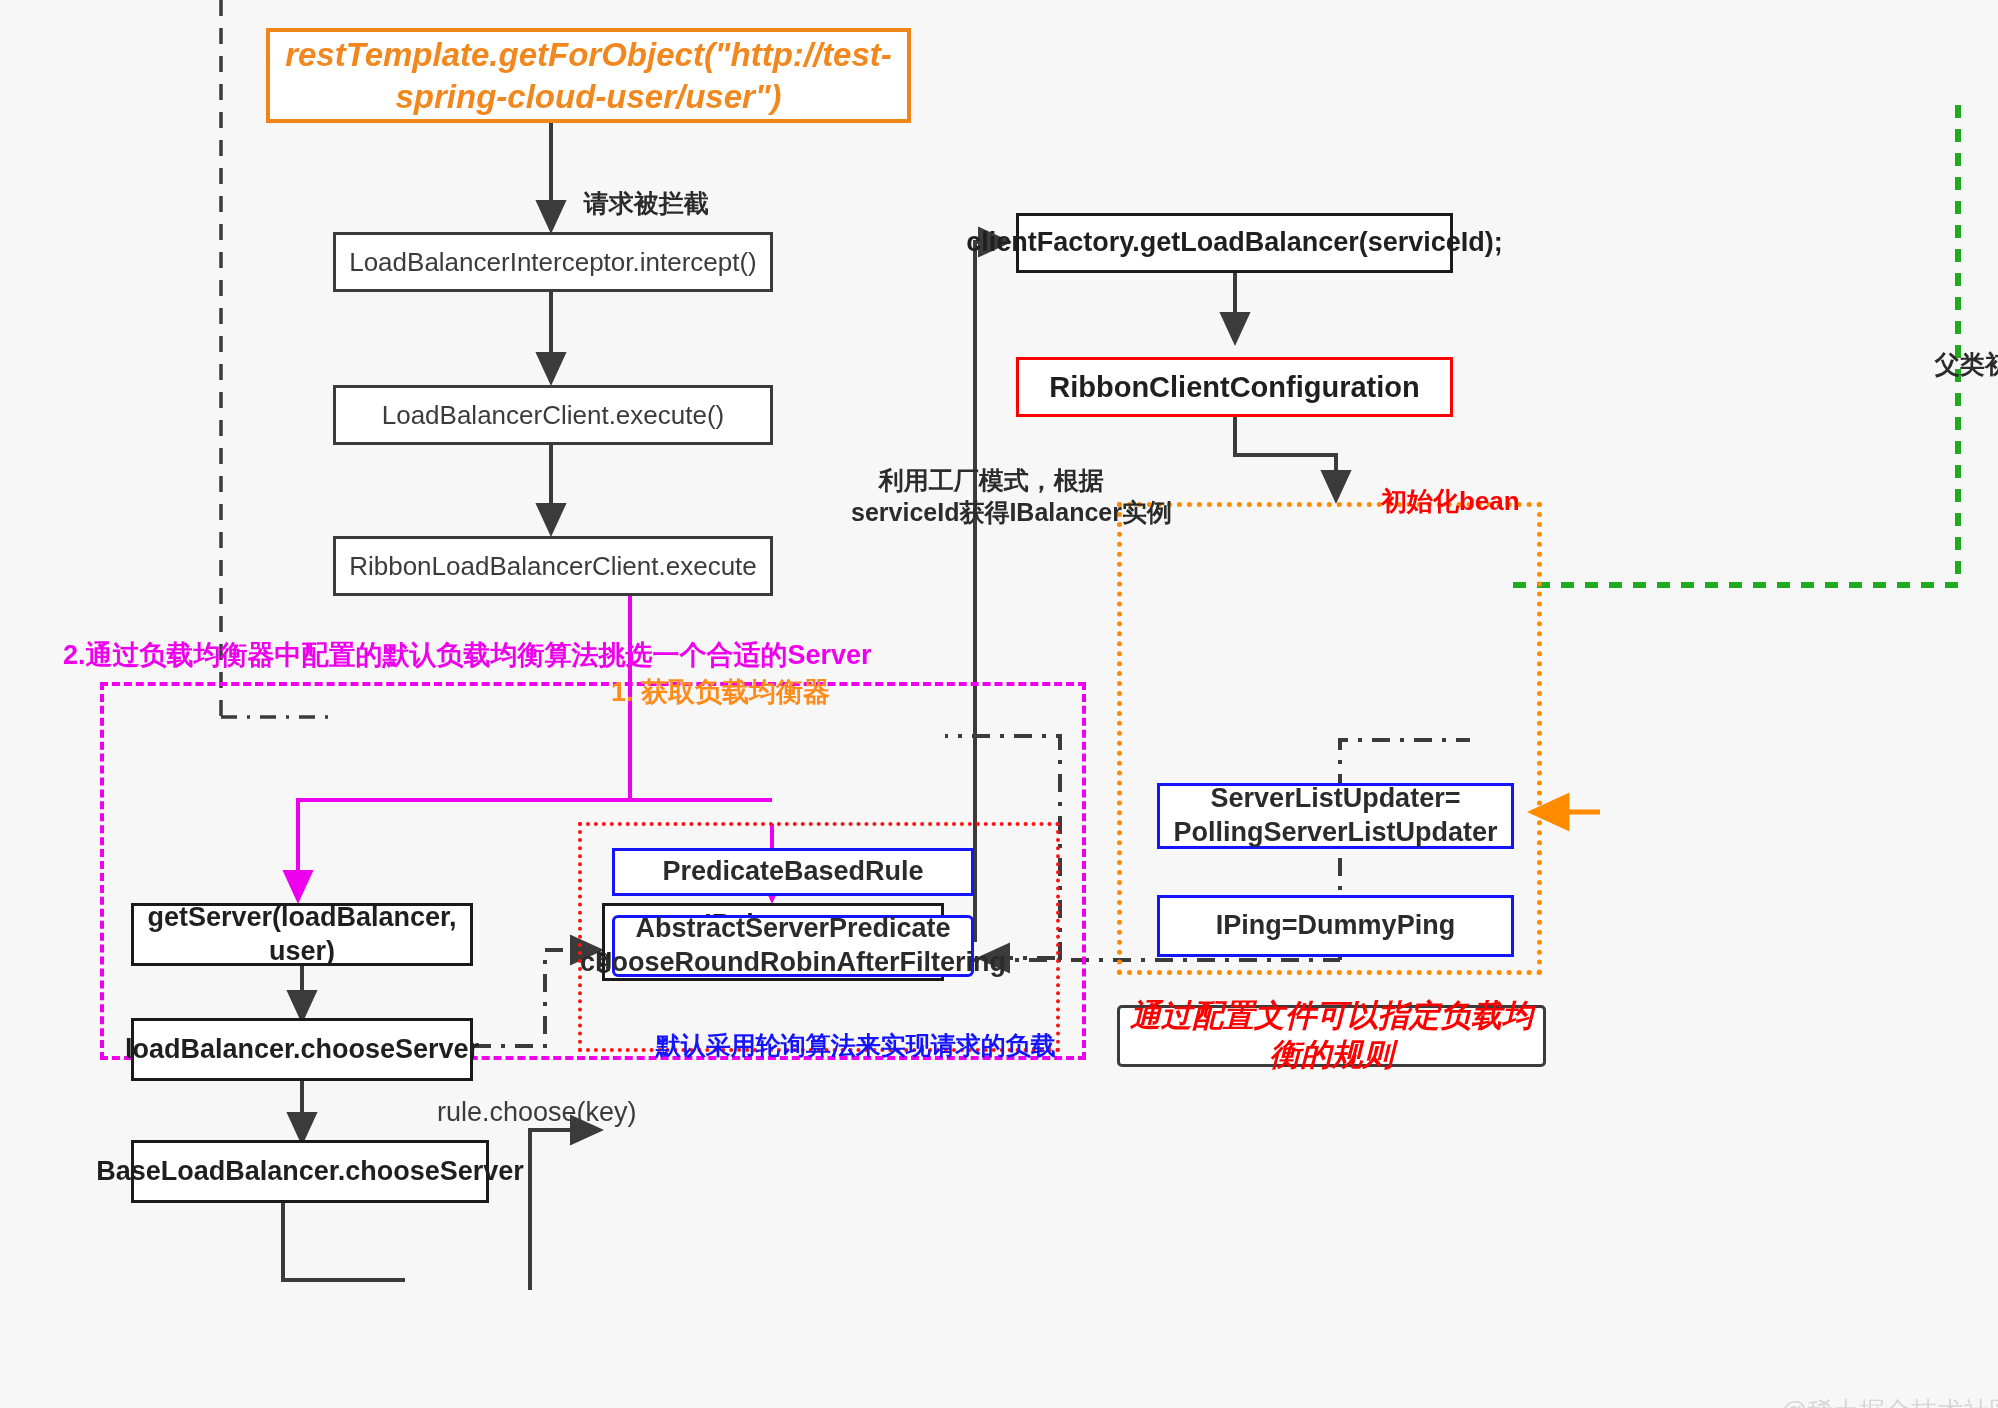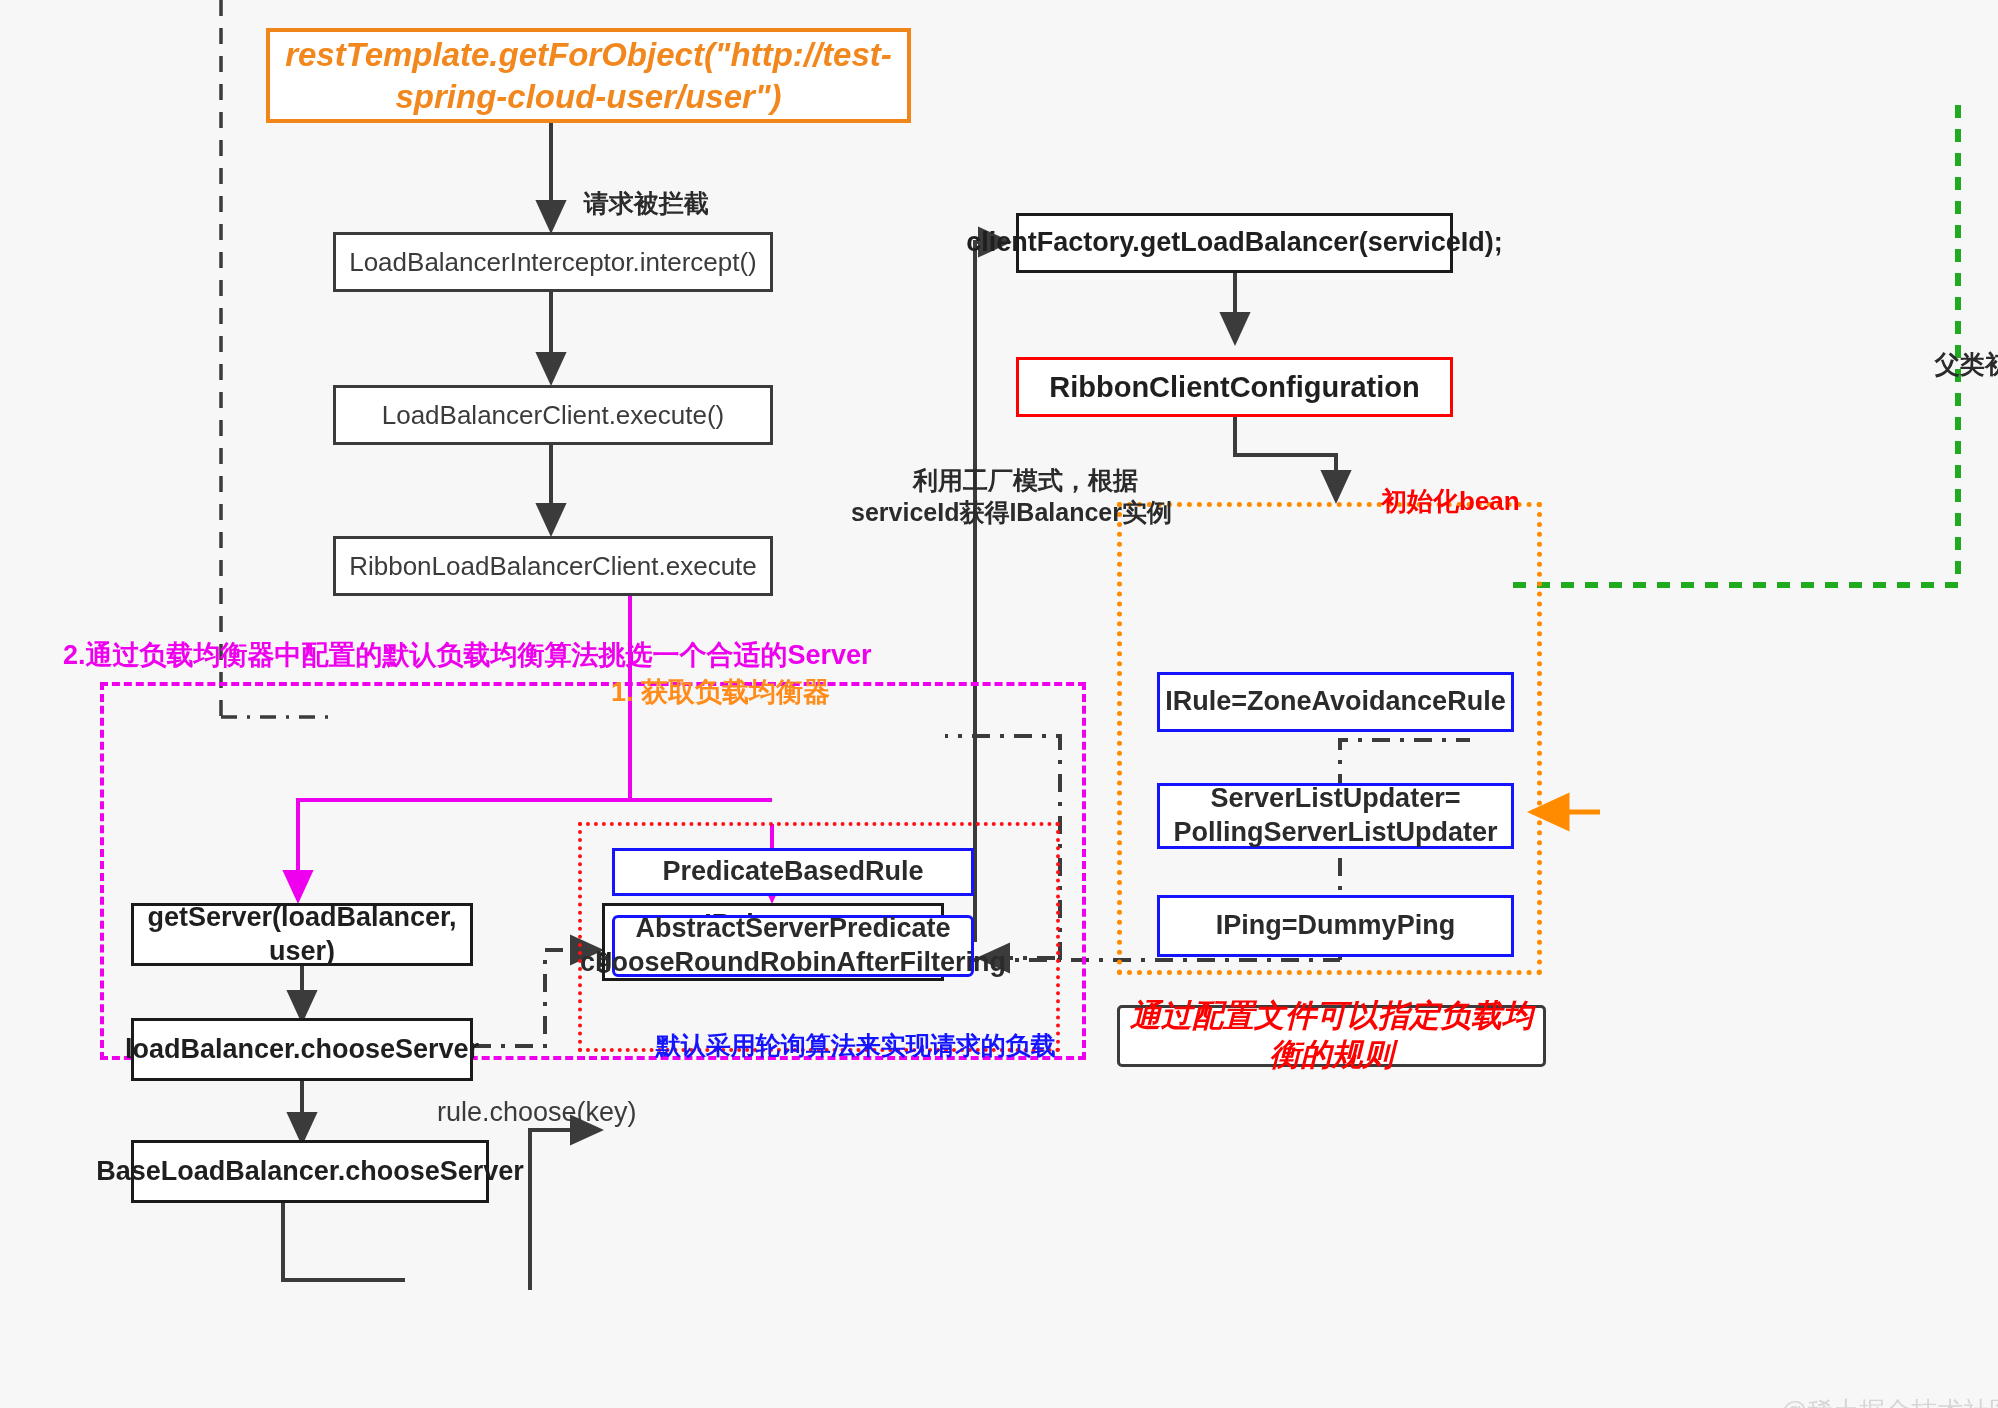--- a/index.html
+++ b/index.html
@@ -159,42 +159,39 @@
 
   <div class="node b-black-bold" style="left:1016px;top:213px;width:437px;height:60px;">
     <span>clientFactory.getLoadBalancer(serviceId);</span>
   </div>
 
   <div class="node b-red" style="left:1016px;top:357px;width:437px;height:60px;">
     <span>RibbonClientConfiguration</span>
   </div>
 
 
-  <div class="node b-blue" style="left:1157px;top:672px;width:357px;height:60px;">
-    <span>IRule=ZoneAvoidanceRule</span>
-  </div>
 
   <div class="node b-blue" style="left:1157px;top:783px;width:357px;height:66px;white-space:pre-line;">
     <span>ServerListUpdater=
 PollingServerListUpdater</span>
   </div>
 
   <div class="node b-blue" style="left:1157px;top:895px;width:357px;height:62px;">
     <span>IPing=DummyPing</span>
   </div>
 
   <div class="node b-rule" style="left:1117px;top:1005px;width:429px;height:62px;">
     <span>通过配置文件可以指定负载均衡的规则</span>
   </div>
 
   <div class="lbl lbl-cn" style="left:556px;top:157px;">
     <span>请求被拦截</span>
   </div>
 
-  <div class="lbl lbl-cn" style="left:851px;top:434px;text-align:center;">
+  <div class="lbl lbl-cn" style="left:851px;top:434px;">
     <span>利用工厂模式，根据
 serviceId获得IBalancer实例</span>
   </div>
 
   <div class="lbl lbl-magenta" style="left:33px;top:605px;">
     <span>2.通过负载均衡器中配置的默认负载均衡算法挑选一个合适的Server</span>
   </div>
 
   <div class="lbl lbl-orange" style="left:581px;top:642px;">
     <span>1. 获取负载均衡器</span>

